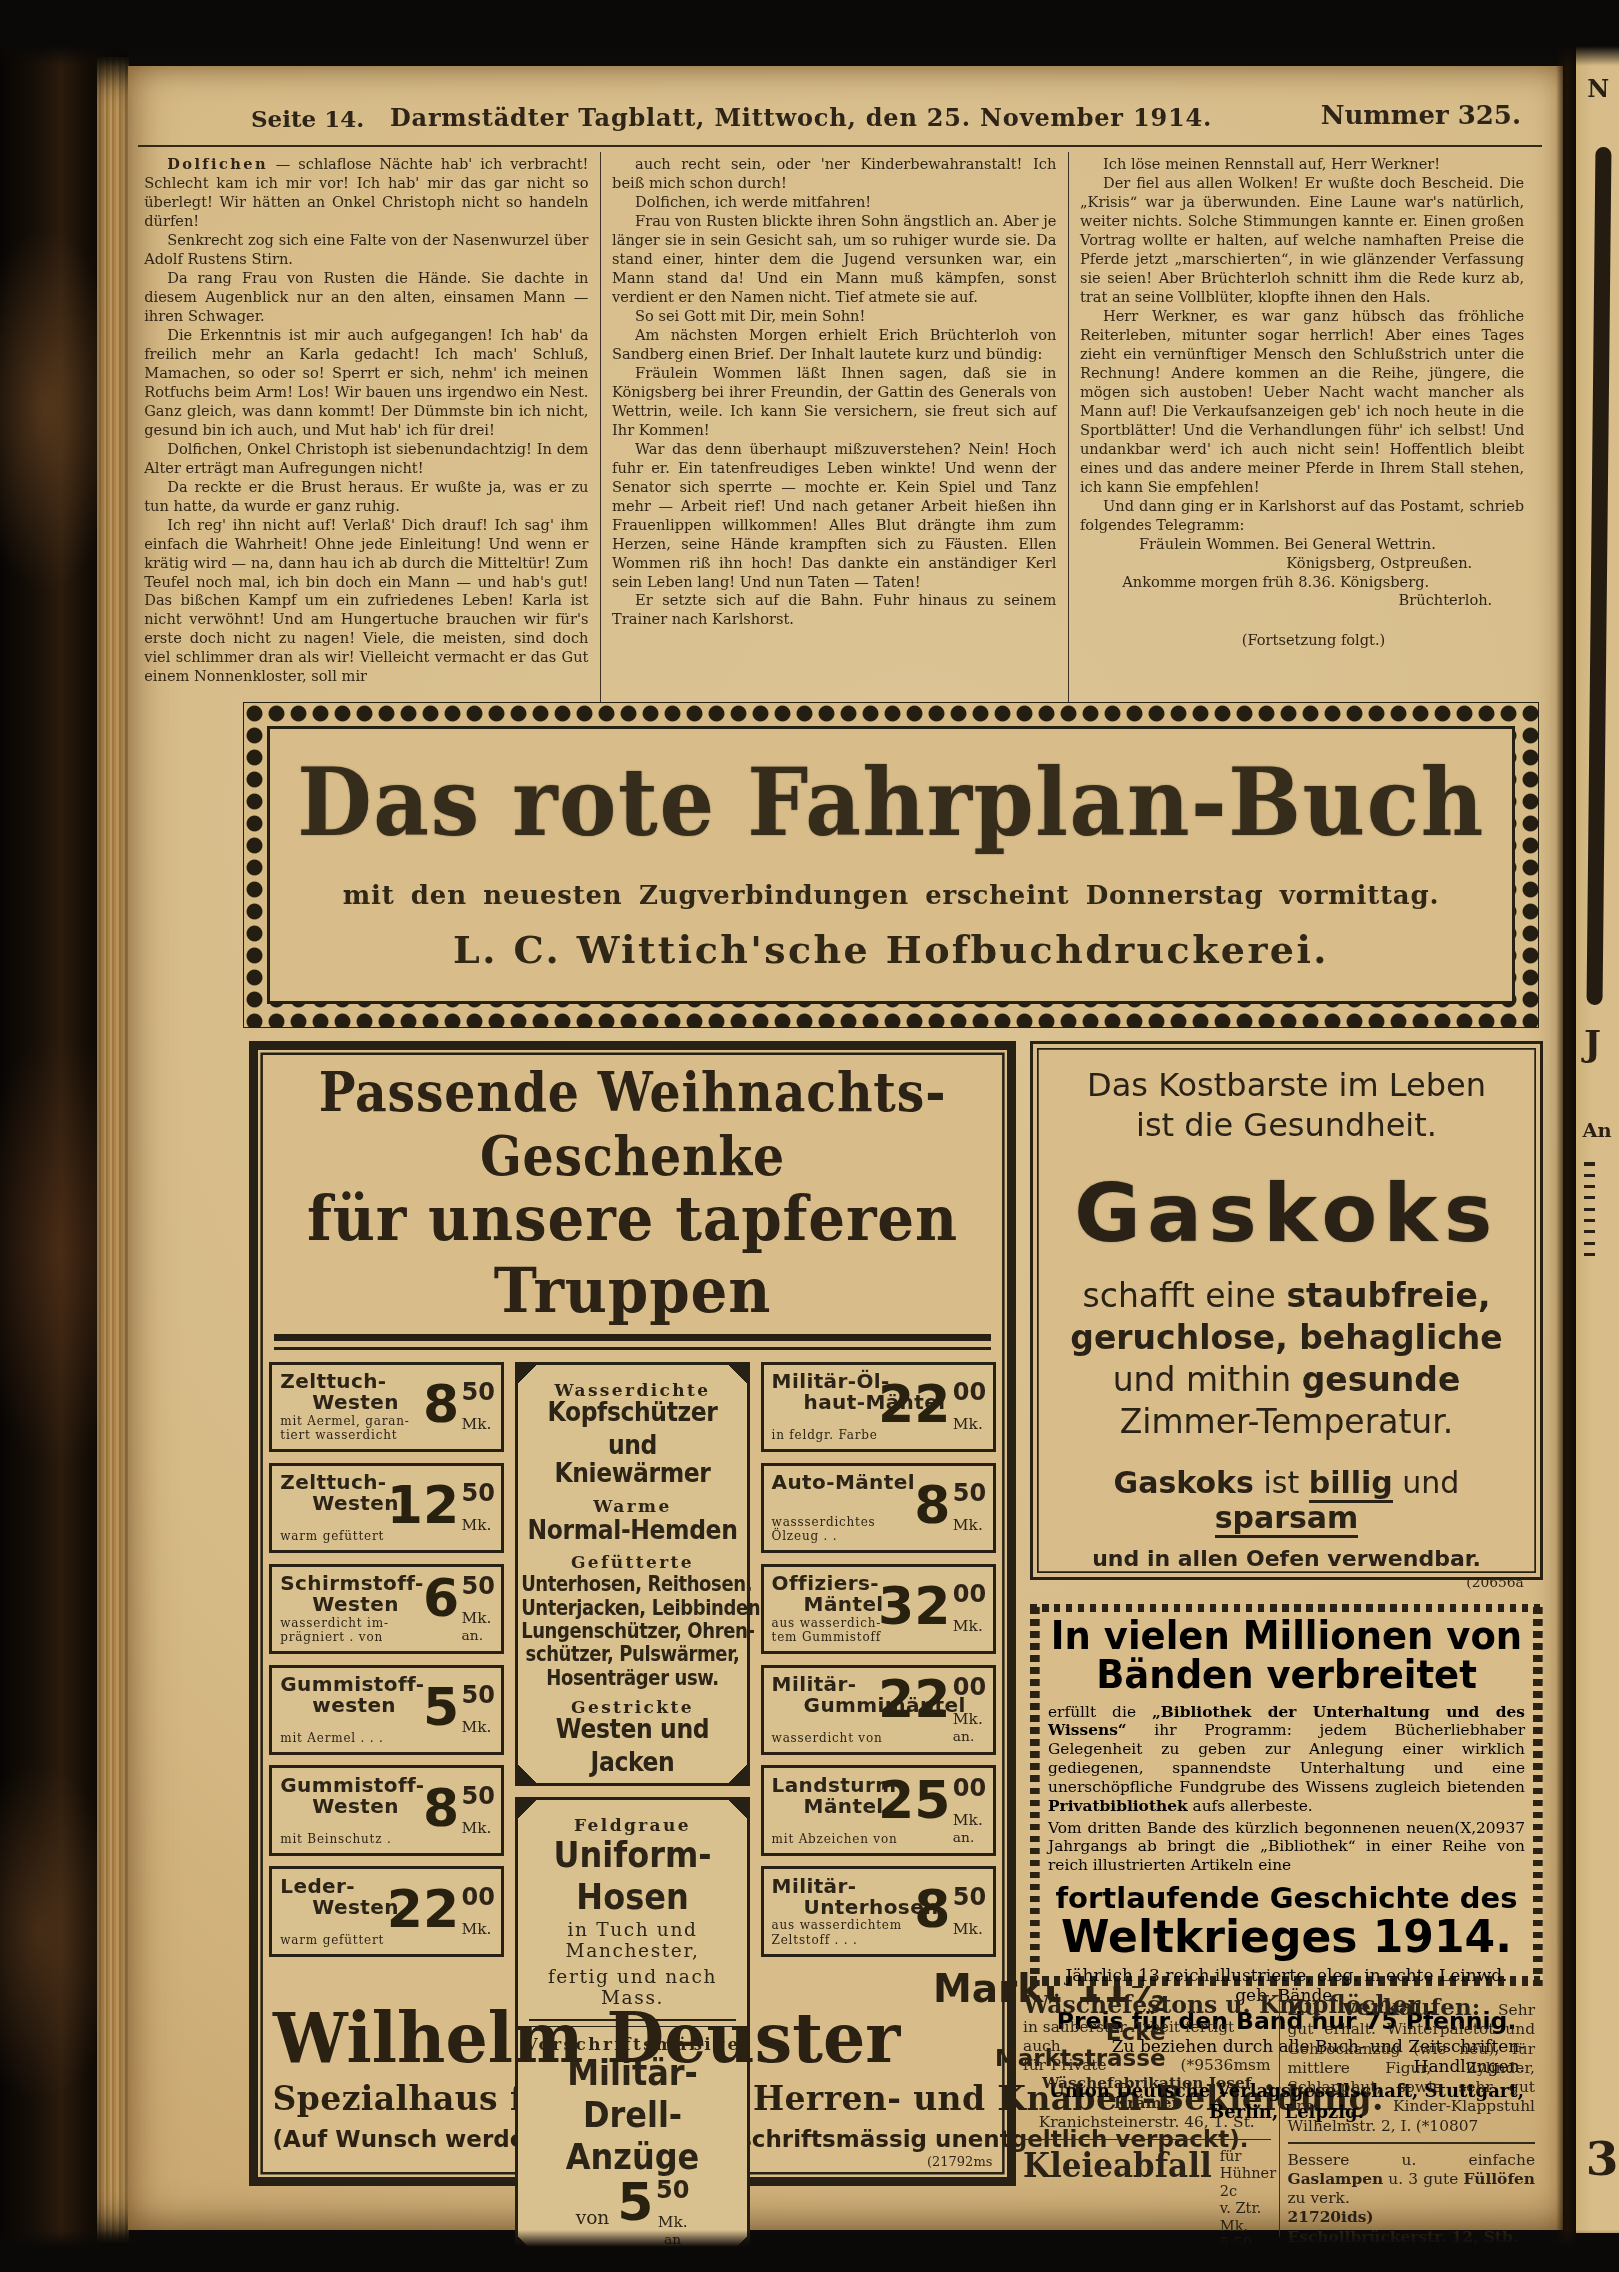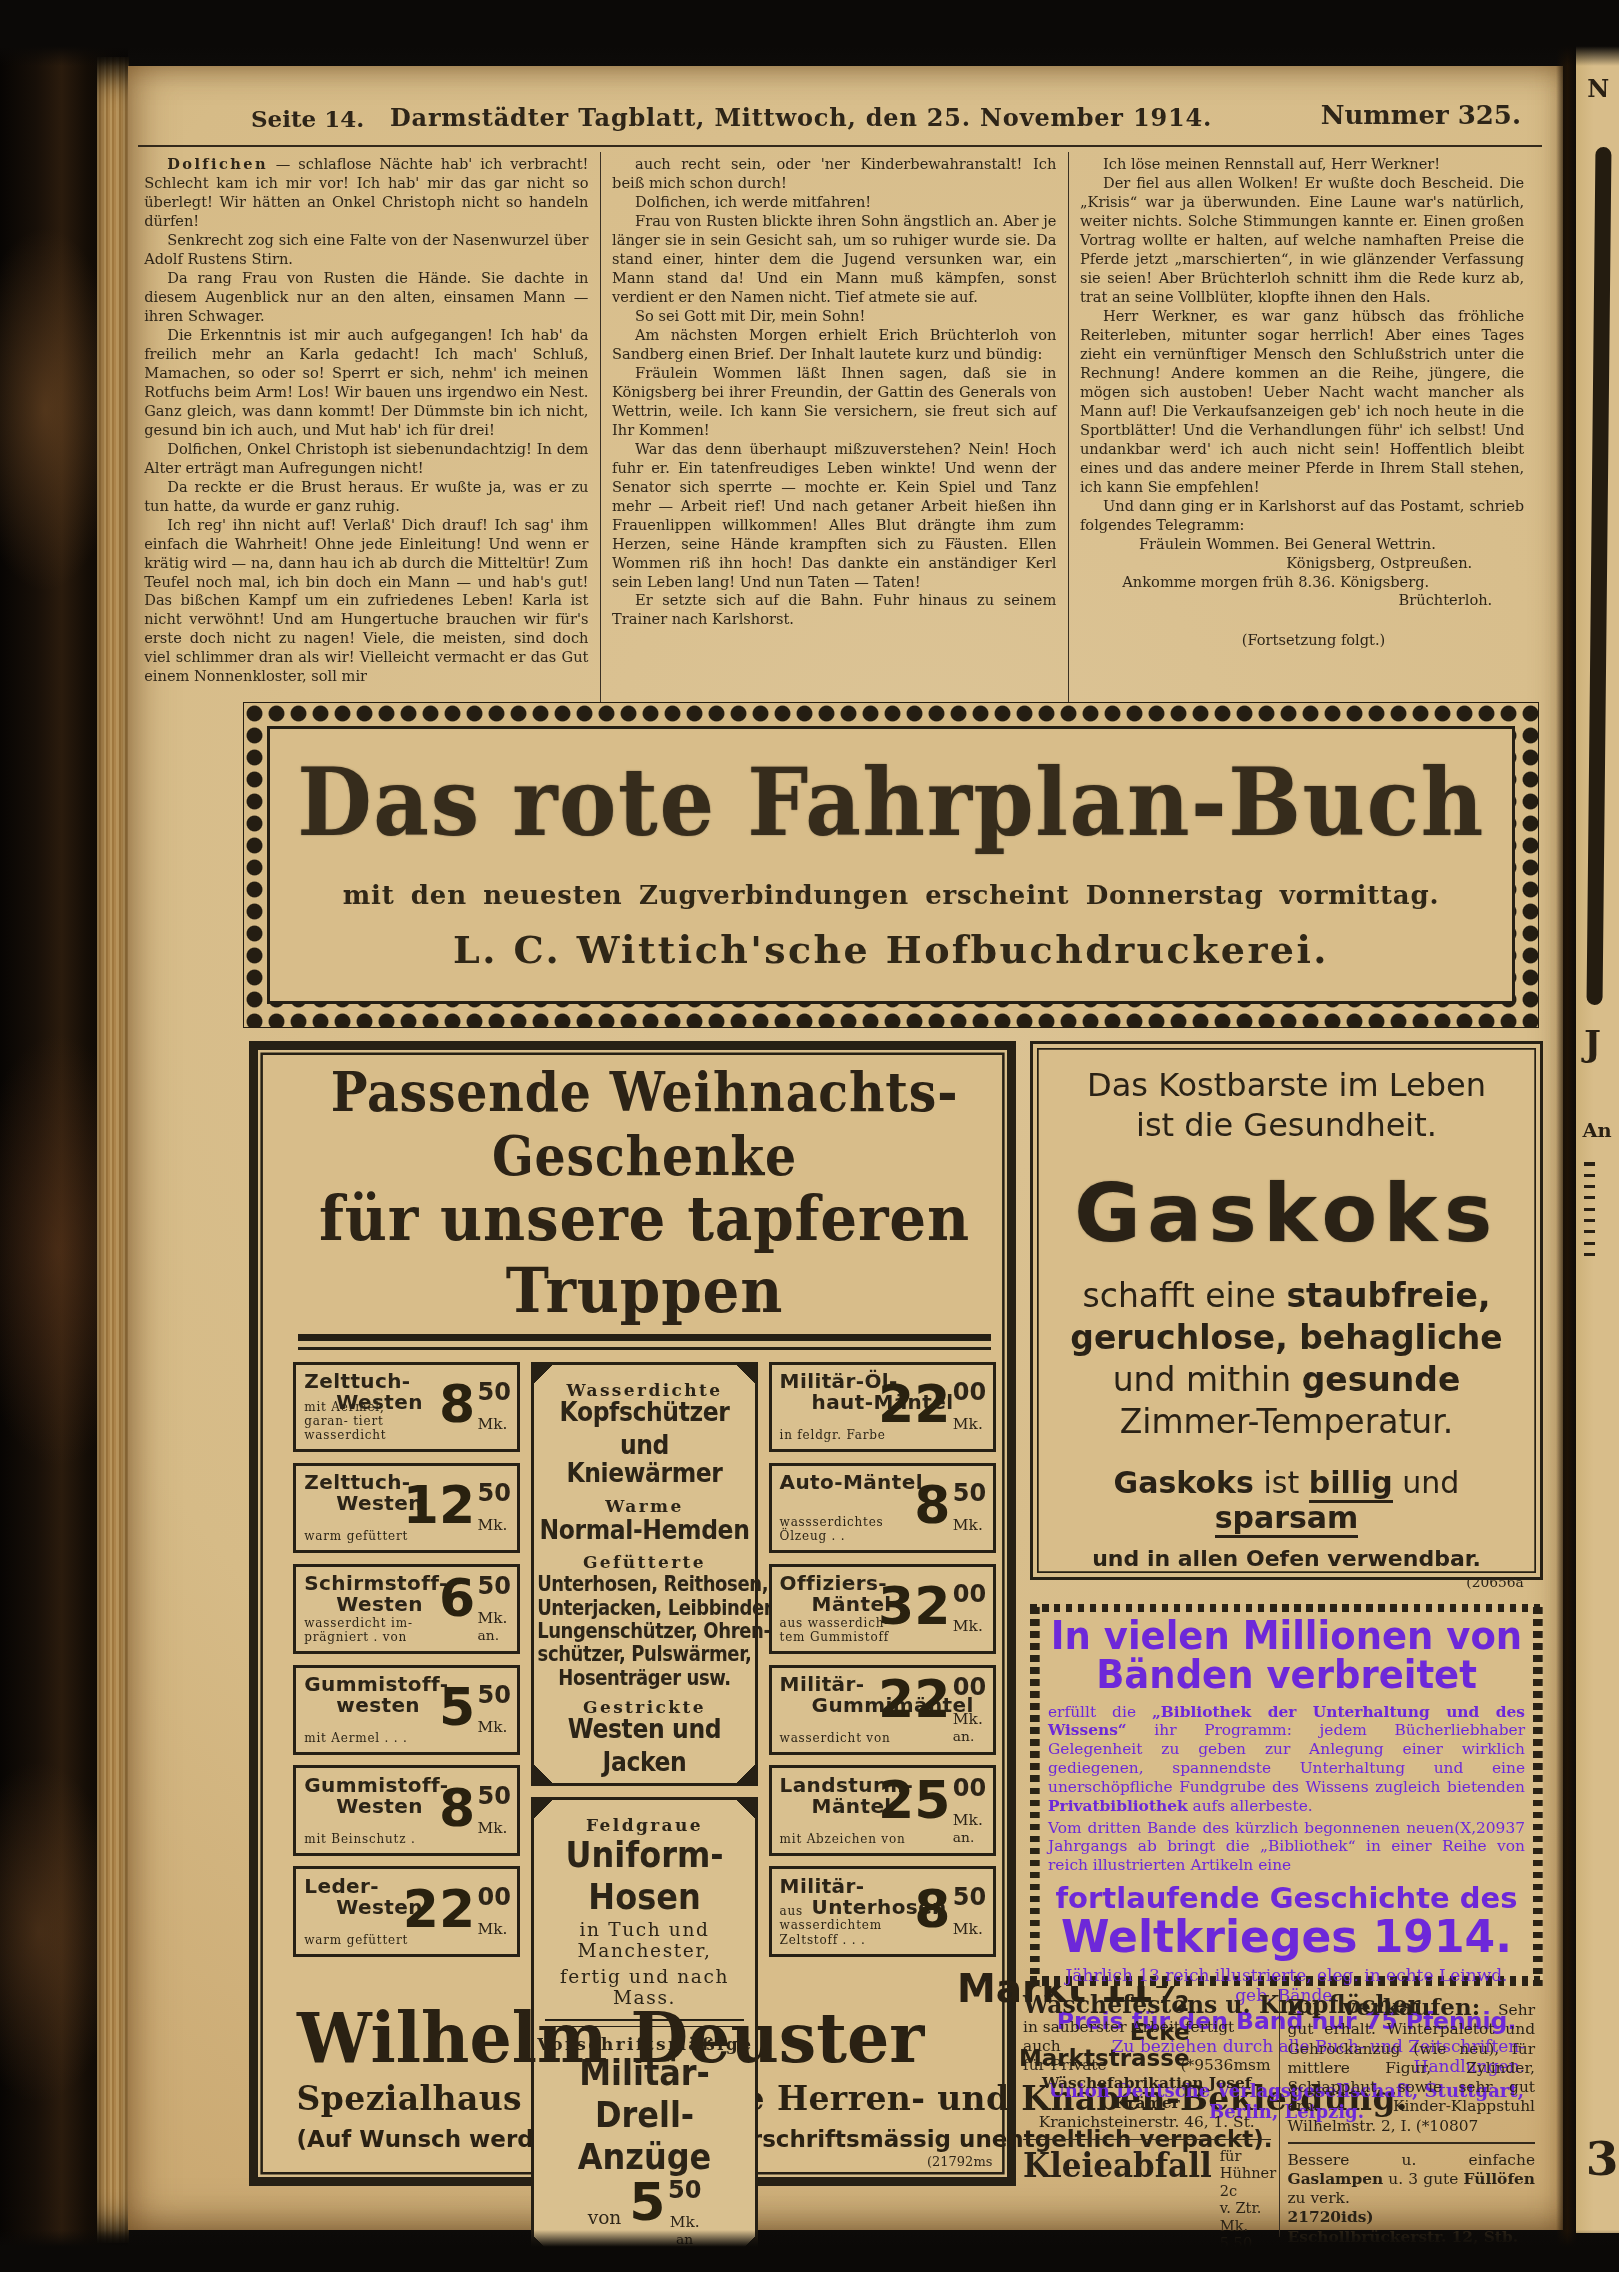--- a/index.html
+++ b/index.html
@@ -81,21 +81,21 @@
   }
   .fp-title{font-size:86px;font-weight:bold;letter-spacing:1.6px;color:#362c1c;
     transform:scaleY(1.08);text-shadow:0 0 1.6px rgba(45,35,18,.55);margin-top:-6.5px;}
   .fp-sub{font-size:26px;font-weight:bold;letter-spacing:0.8px;word-spacing:6.5px;margin-top:27.5px;color:#302717;}
   .fp-printer{font-size:38px;font-weight:bold;letter-spacing:2.4px;margin-top:17px;color:#302717;}
   
   .gifts{
     position:absolute;left:121px;top:975px;width:767px;height:1145px;
     border:9.7px solid #262015;background:var(--paper);
     box-shadow:inset 0 0 0 2.4px var(--paper), inset 0 0 0 4.9px #262015;
-    display:flex;flex-direction:column;box-sizing:border-box;padding-left:24px;
+    display:flex;flex-direction:column;box-sizing:border-box;
   }
   .gifts-head{text-align:center;padding-top:16px;}
   .gh1{font-size:49px;font-weight:bold;letter-spacing:0.8px;transform:scaleY(1.1);color:#2c2316;}
   .gh2{font-size:58px;font-weight:bold;letter-spacing:0.8px;transform:scaleY(1.05);margin-top:4.9px;color:#2c2316;}
   .dbl-rule{height:5.7px;border-top:7.3px solid #262015;border-bottom:3.2px solid #262015;margin:11.3px 16px 0 16px;}
   .gifts-grid{flex:1;display:flex;gap:10.5px;padding:12px 11.3px;min-height:0;}
   .gcol{flex:1;display:flex;flex-direction:column;gap:10.5px;min-width:0;}
   .pbox{flex:1;border:3.2px solid #262015;background:var(--paper2);position:relative;overflow:hidden;}
   .pname{padding:6.5px 0 0 8px;font-family:"DejaVu Sans","Liberation Sans",sans-serif;font-weight:bold;color:#2c2417;}
   .n1,.n2{display:block;font-size:20px;line-height:1.05;letter-spacing:0.4px;}
@@ -156,21 +156,21 @@
     position:absolute;left:902px;top:1538px;width:513px;height:382px;box-sizing:border-box;
     background:var(--paper);
   }
   .library::before{content:"";position:absolute;inset:0;pointer-events:none;
     background:
       repeating-linear-gradient(90deg,#2a2215 0 6.5px,transparent 6.5px 12px) top/100% 8px no-repeat,
       repeating-linear-gradient(90deg,#2a2215 0 6.5px,transparent 6.5px 12px) bottom/100% 10.5px no-repeat,
       repeating-linear-gradient(0deg,#2a2215 0 6.5px,transparent 6.5px 12px) left/9.7px 100% no-repeat,
       repeating-linear-gradient(0deg,#2a2215 0 6.5px,transparent 6.5px 12px) right/9.7px 100% no-repeat;
   }
-  .lib-inner{position:absolute;inset:13px 18px;color:#6d28d9;}
+  .lib-inner{position:absolute;inset:13px 18px;color:#000000;}
   .lib-h{font-family:"DejaVu Sans","Liberation Sans",sans-serif;font-weight:bold;font-size:37px;text-align:center;line-height:1.05;transform:scaleY(1.05);}
   .lib-body{font-size:15.4px;line-height:1.22;text-align:justify;margin-top:8px;}
   .lib-body .b{font-weight:bold;}
   .lib-body2{font-size:15.4px;line-height:1.22;text-align:justify;margin-top:3.2px;}
   .lib-code{float:right;}
   .lib-sub1{font-family:"DejaVu Sans","Liberation Sans",sans-serif;font-weight:bold;font-size:29px;text-align:center;margin-top:6.5px;}
   .lib-sub2{font-family:"DejaVu Sans","Liberation Sans",sans-serif;font-weight:bold;font-size:44px;text-align:center;line-height:1.02;}
   .lib-l3{font-size:17px;text-align:center;margin-top:4.9px;}
   .lib-l4{font-family:"DejaVu Sans","Liberation Sans",sans-serif;font-weight:bold;font-size:23.5px;text-align:center;margin-top:1.6px;}
   .lib-l5{font-size:17px;text-align:right;margin-top:1.6px;}

